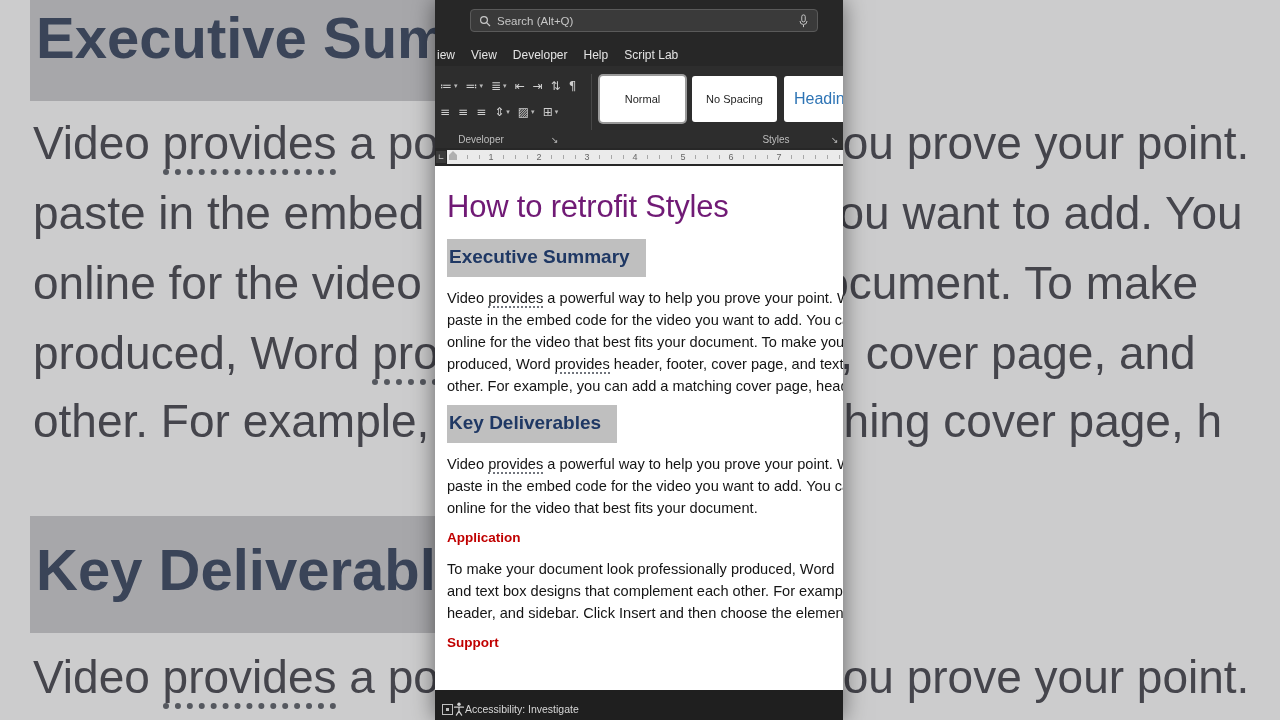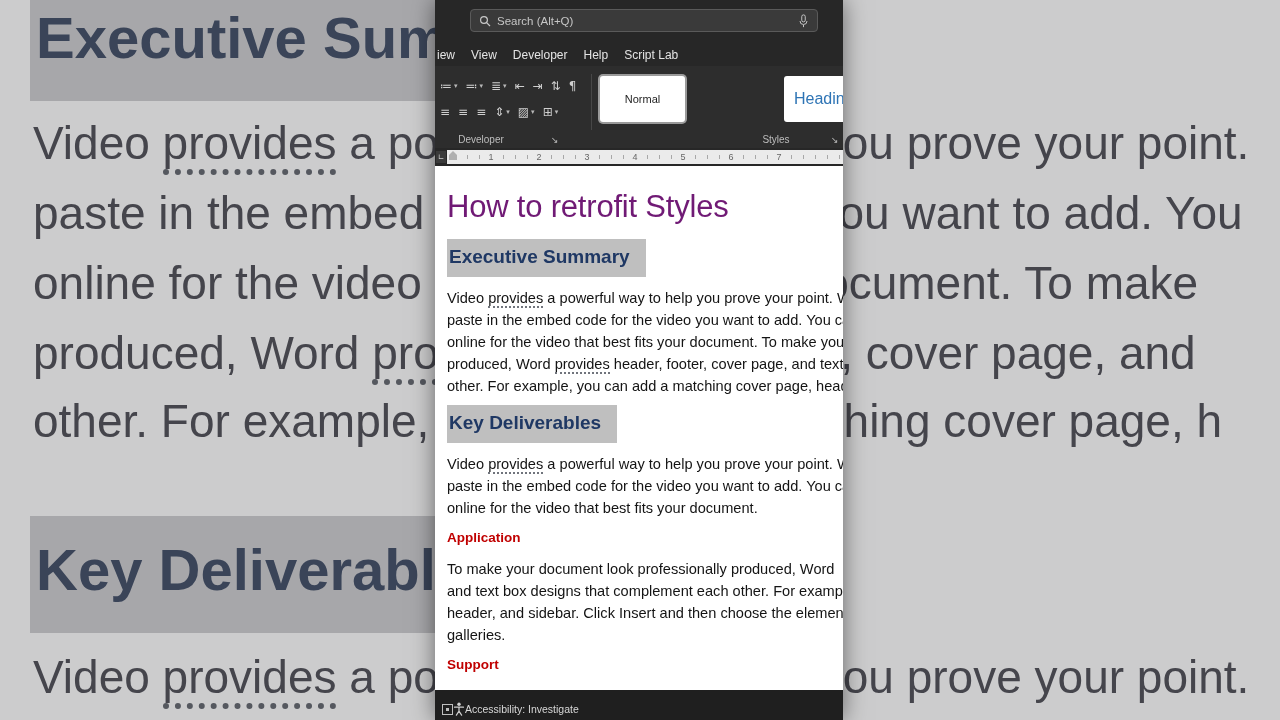--- a/index.html
+++ b/index.html
@@ -172,20 +172,23 @@
           <span class="rbtn">
             <span>⊞</span>
             <span class="caret">▾</span>
           </span>
         </div>
       <div class="vsep"></div>
 
       <div class="card card-normal">
         <span>Normal</span>
       </div>
+      <div class="card card-nospacing">
+        <span>No Spacing</span>
+      </div>
       <div class="card card-heading">
         <span>Heading</span>
       </div>
 
       <div class="glabel glabel-p">Developer</div>
       <div class="launcher launcher-p">↘</div>
       <div class="glabel glabel-s">Styles</div>
       <div class="launcher launcher-s">↘</div>
     </div>
 
@@ -220,21 +223,20 @@
       <div class="para">
           <div class="doc-line"><span>Video </span><span class="spell">provides</span><span> a powerful way to help you prove your point. When</span></div>
           <div class="doc-line"><span>paste in the embed code for the video you want to add. You can</span></div>
           <div class="doc-line"><span>online for the video that best fits your document.</span></div>
         </div>
       <div class="red-h">Application</div>
       <div class="para">
           <div class="doc-line"><span>To make your document look professionally produced, Word</span></div>
           <div class="doc-line"><span>and text box designs that complement each other. For example</span></div>
           <div class="doc-line"><span>header, and sidebar. Click Insert and then choose the elements</span></div>
-          <div class="doc-line"><span>galleries.</span></div>
         </div>
       <div class="red-h">Support</div>
     </div>
 
     <div class="statusbar">
       <span class="sq-icon"></span>
       <svg width="12" height="14" viewBox="0 0 12 14">
         <circle cx="6" cy="2.3" r="1.7" fill="#cfcfcf"></circle>
         <path d="M1.5 5.2 h9 M6 5.2 v4 M6 9.2 l-2.6 4 M6 9.2 l2.6 4" fill="none" stroke="#cfcfcf" stroke-width="1.2" stroke-linecap="round"></path>
       </svg>

